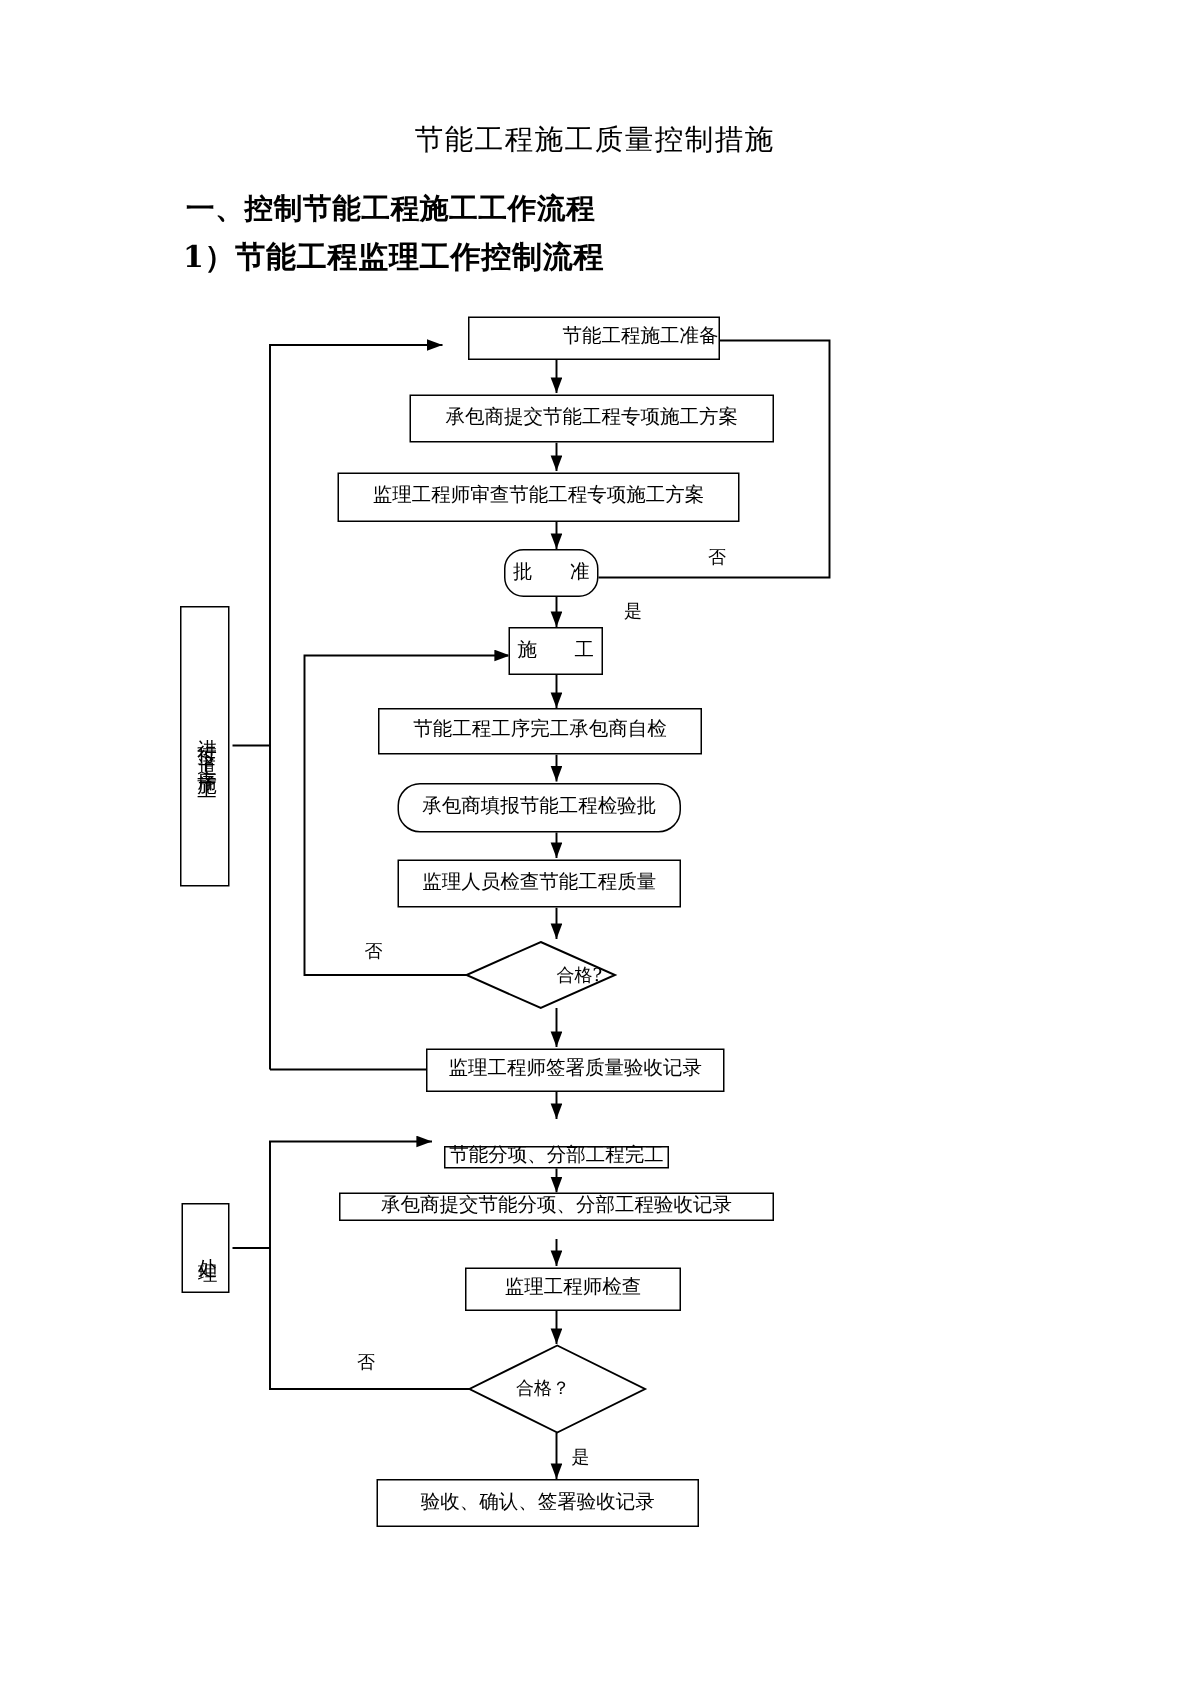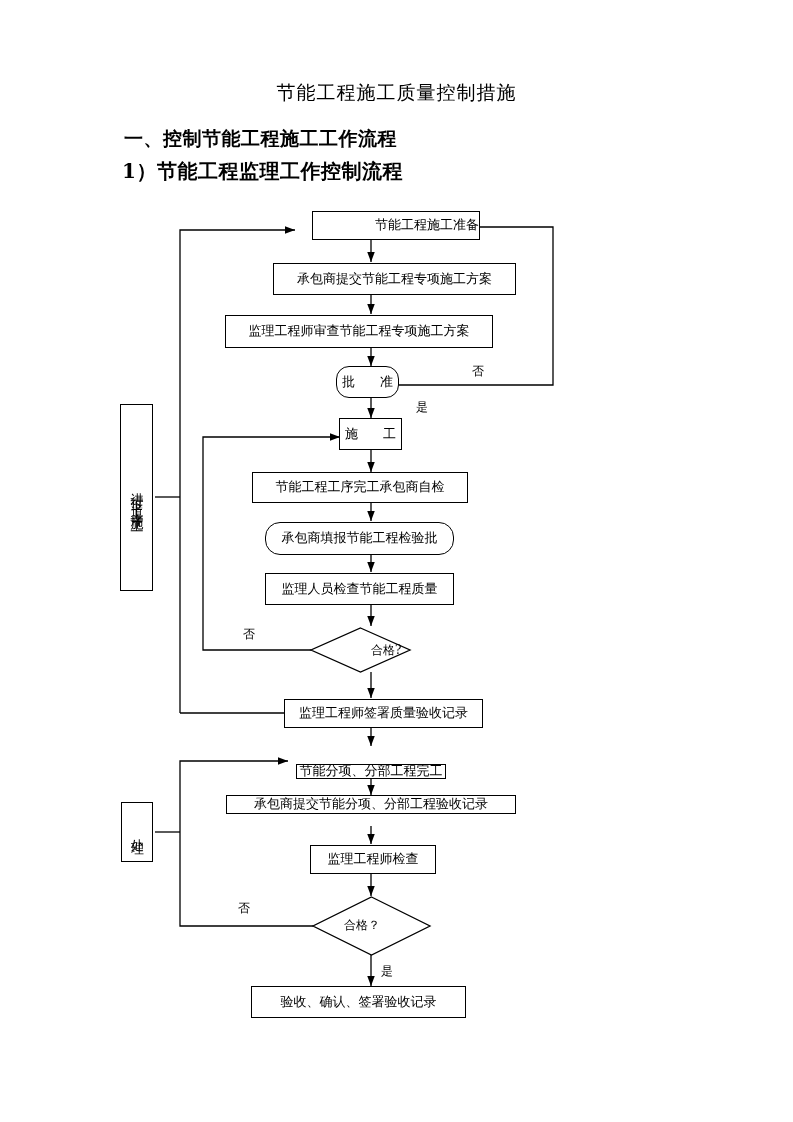--- a/index.html
+++ b/index.html
@@ -209,21 +209,21 @@
 </div>
 
 <div class="node" style="left:296px; top:764px; width:150px; height:15px;justify-content:center;">
   <span>节能分项、分部工程完工</span>
 </div>
 
 <div class="node" style="left:226px; top:795px; width:290px; height:19px;">
   <span>承包商提交节能分项、分部工程验收记录</span>
 </div>
 
-<div class="node" style="left:310px; top:845px; width:126px; height:29px;">
+<div class="node" style="left:310px; top:845px; width:144px; height:29px;">
   <span>监理工程师检查</span>
 </div>
 
 <div class="diamond-label" style="left:344px; top:917px;">合格？</div>
 
 <div class="node" style="left:251px; top:986px; width:215px; height:32px;">
   <span>验收、确认、签署验收记录</span>
 </div>
 
 <div class="node-vert" style="left:120px; top:404px; width:33px; height:187px;">

